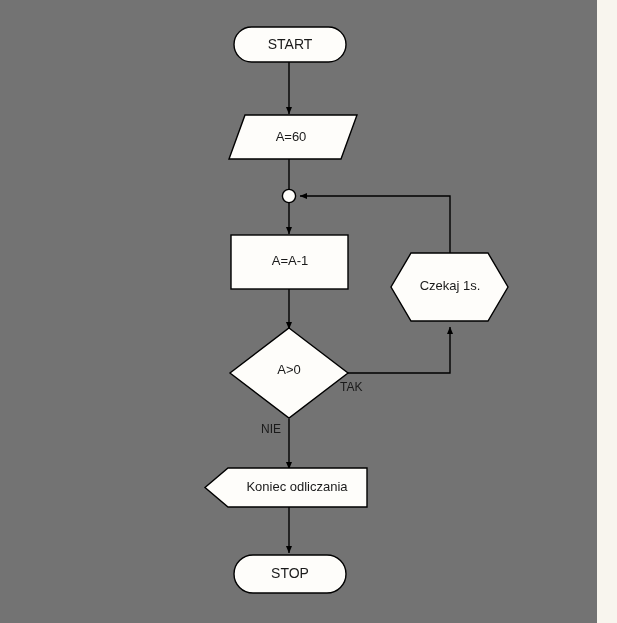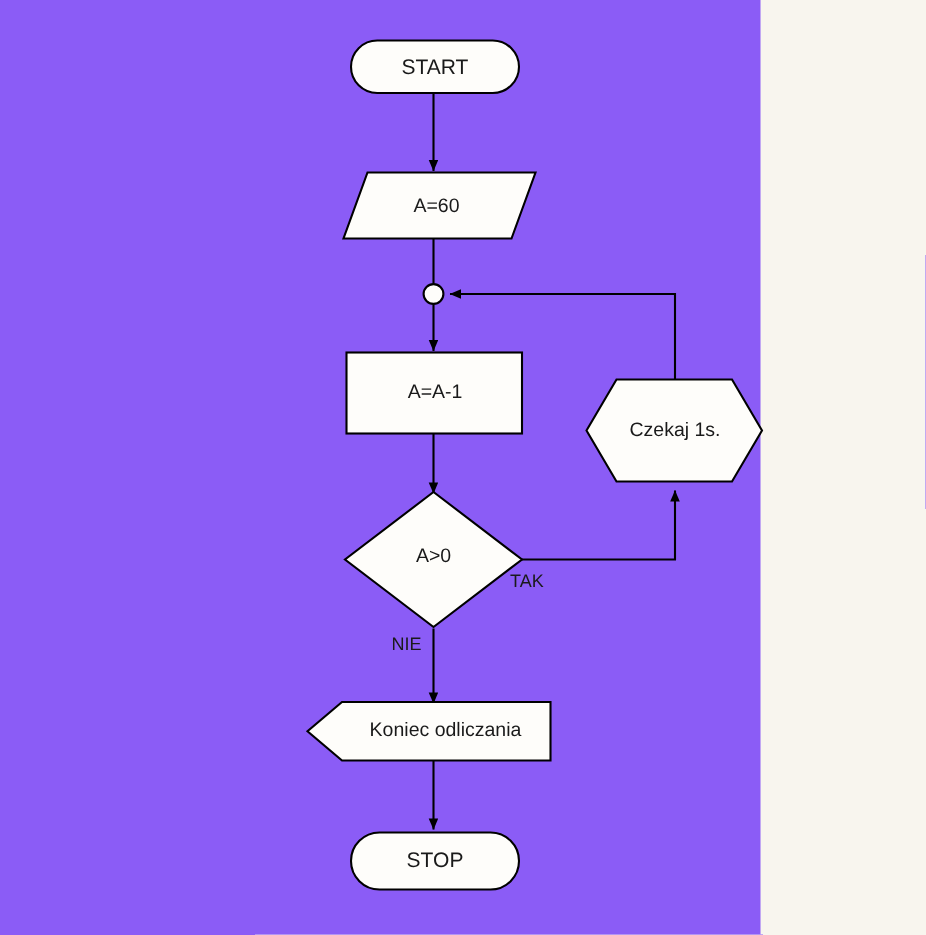--- a/index.html
+++ b/index.html
@@ -8,23 +8,23 @@
   }
   body {
     width: 617px;
     height: 623px;
     background: #f8f5ee;
     font-family: "Liberation Sans", sans-serif;
     overflow: hidden;
   }
   #flowchart-root {
     position: relative;
-    width: 507px;
+    width: 597px;
     height: 623px;
-    background: #8b5cf6;
+    background: #737373;
   }
   svg#flow-svg {
     position: absolute;
     top: 0;
     left: 0;
     width: 617px;
     height: 623px;
     display: block;
   }
   .shape {

